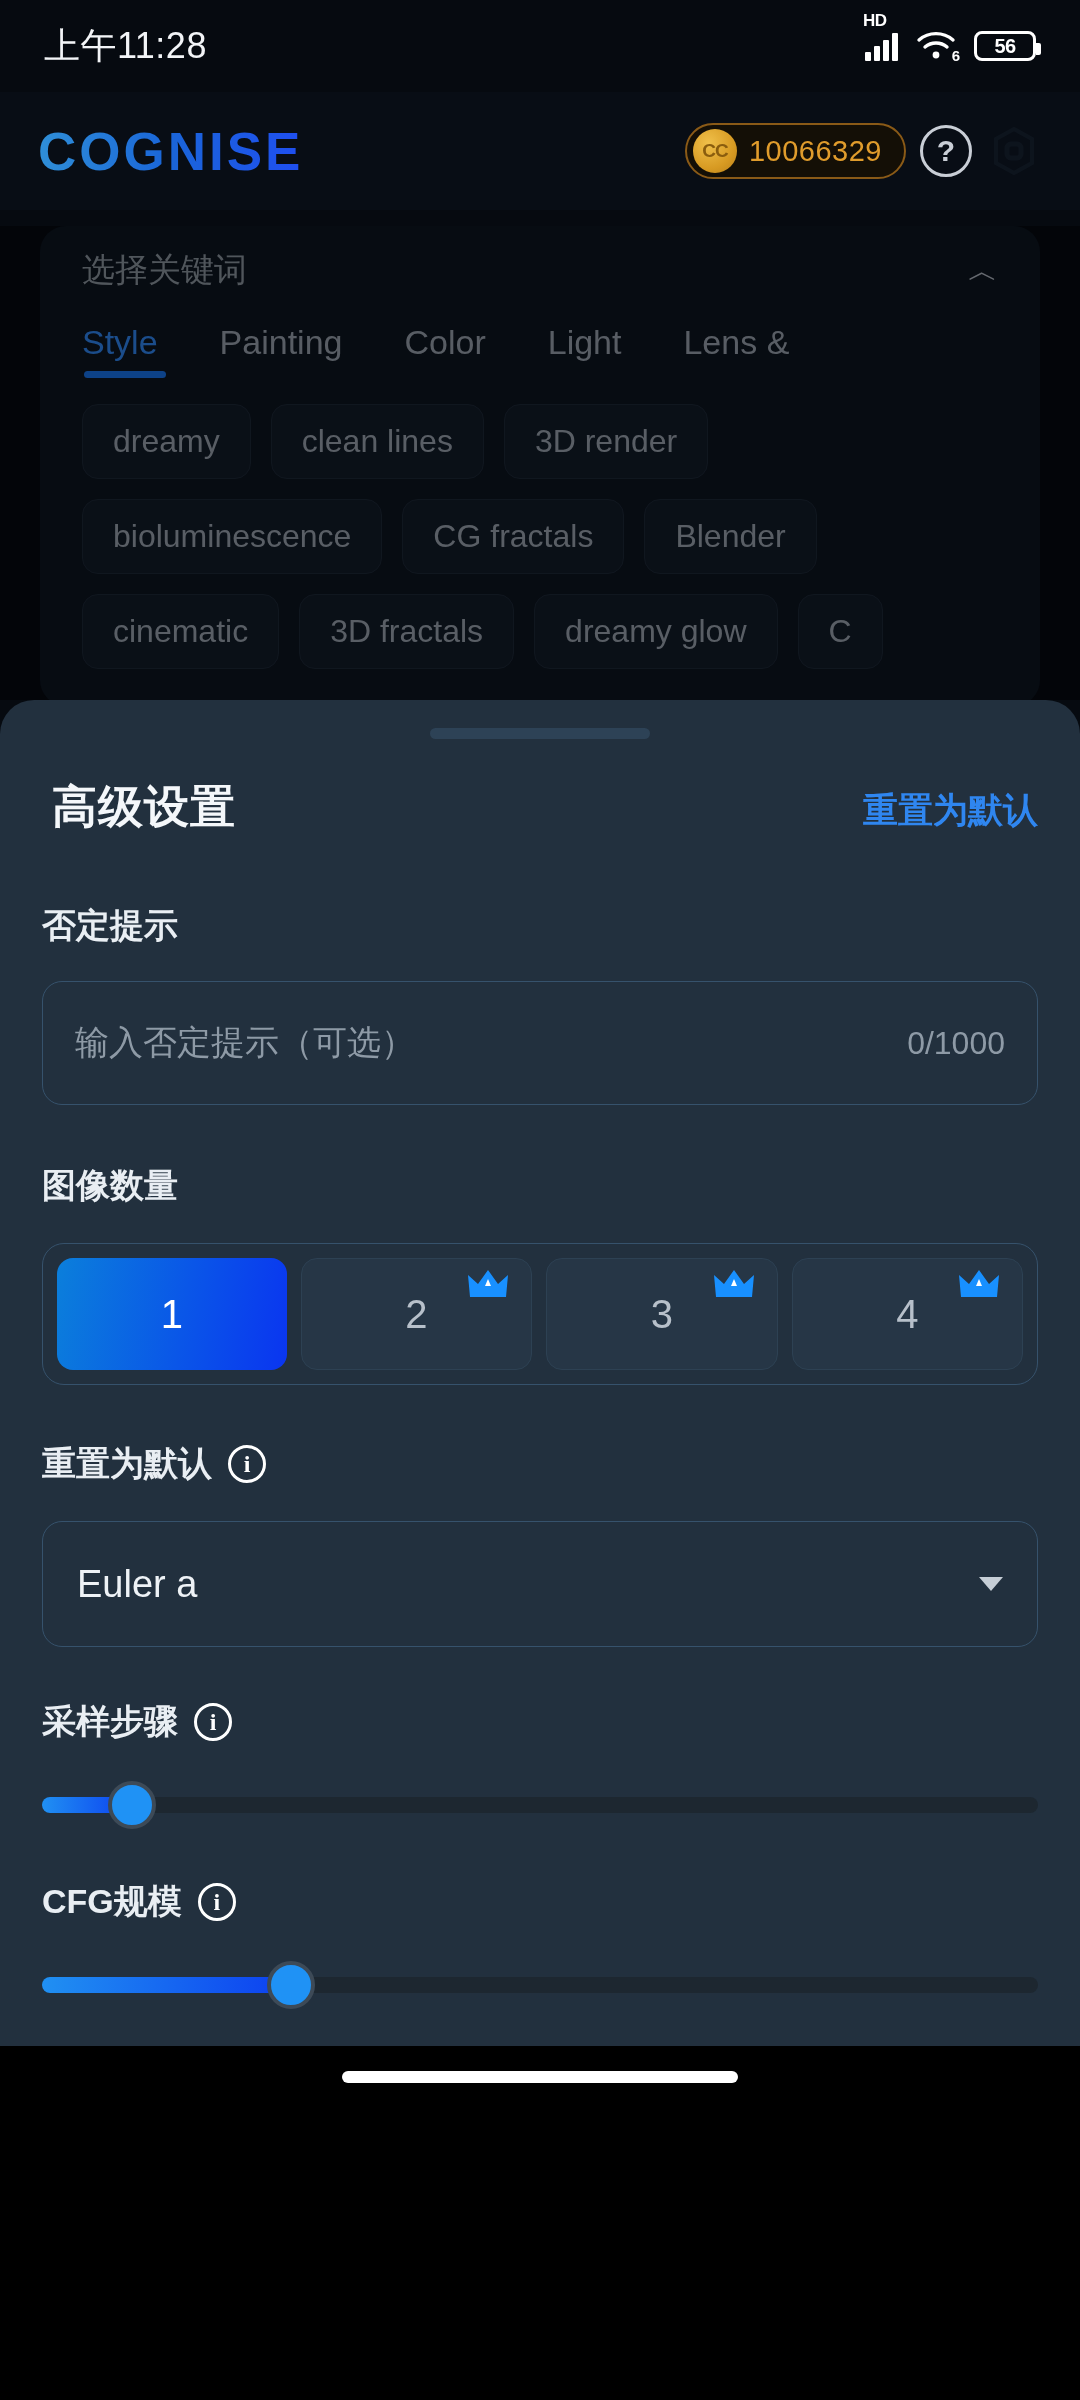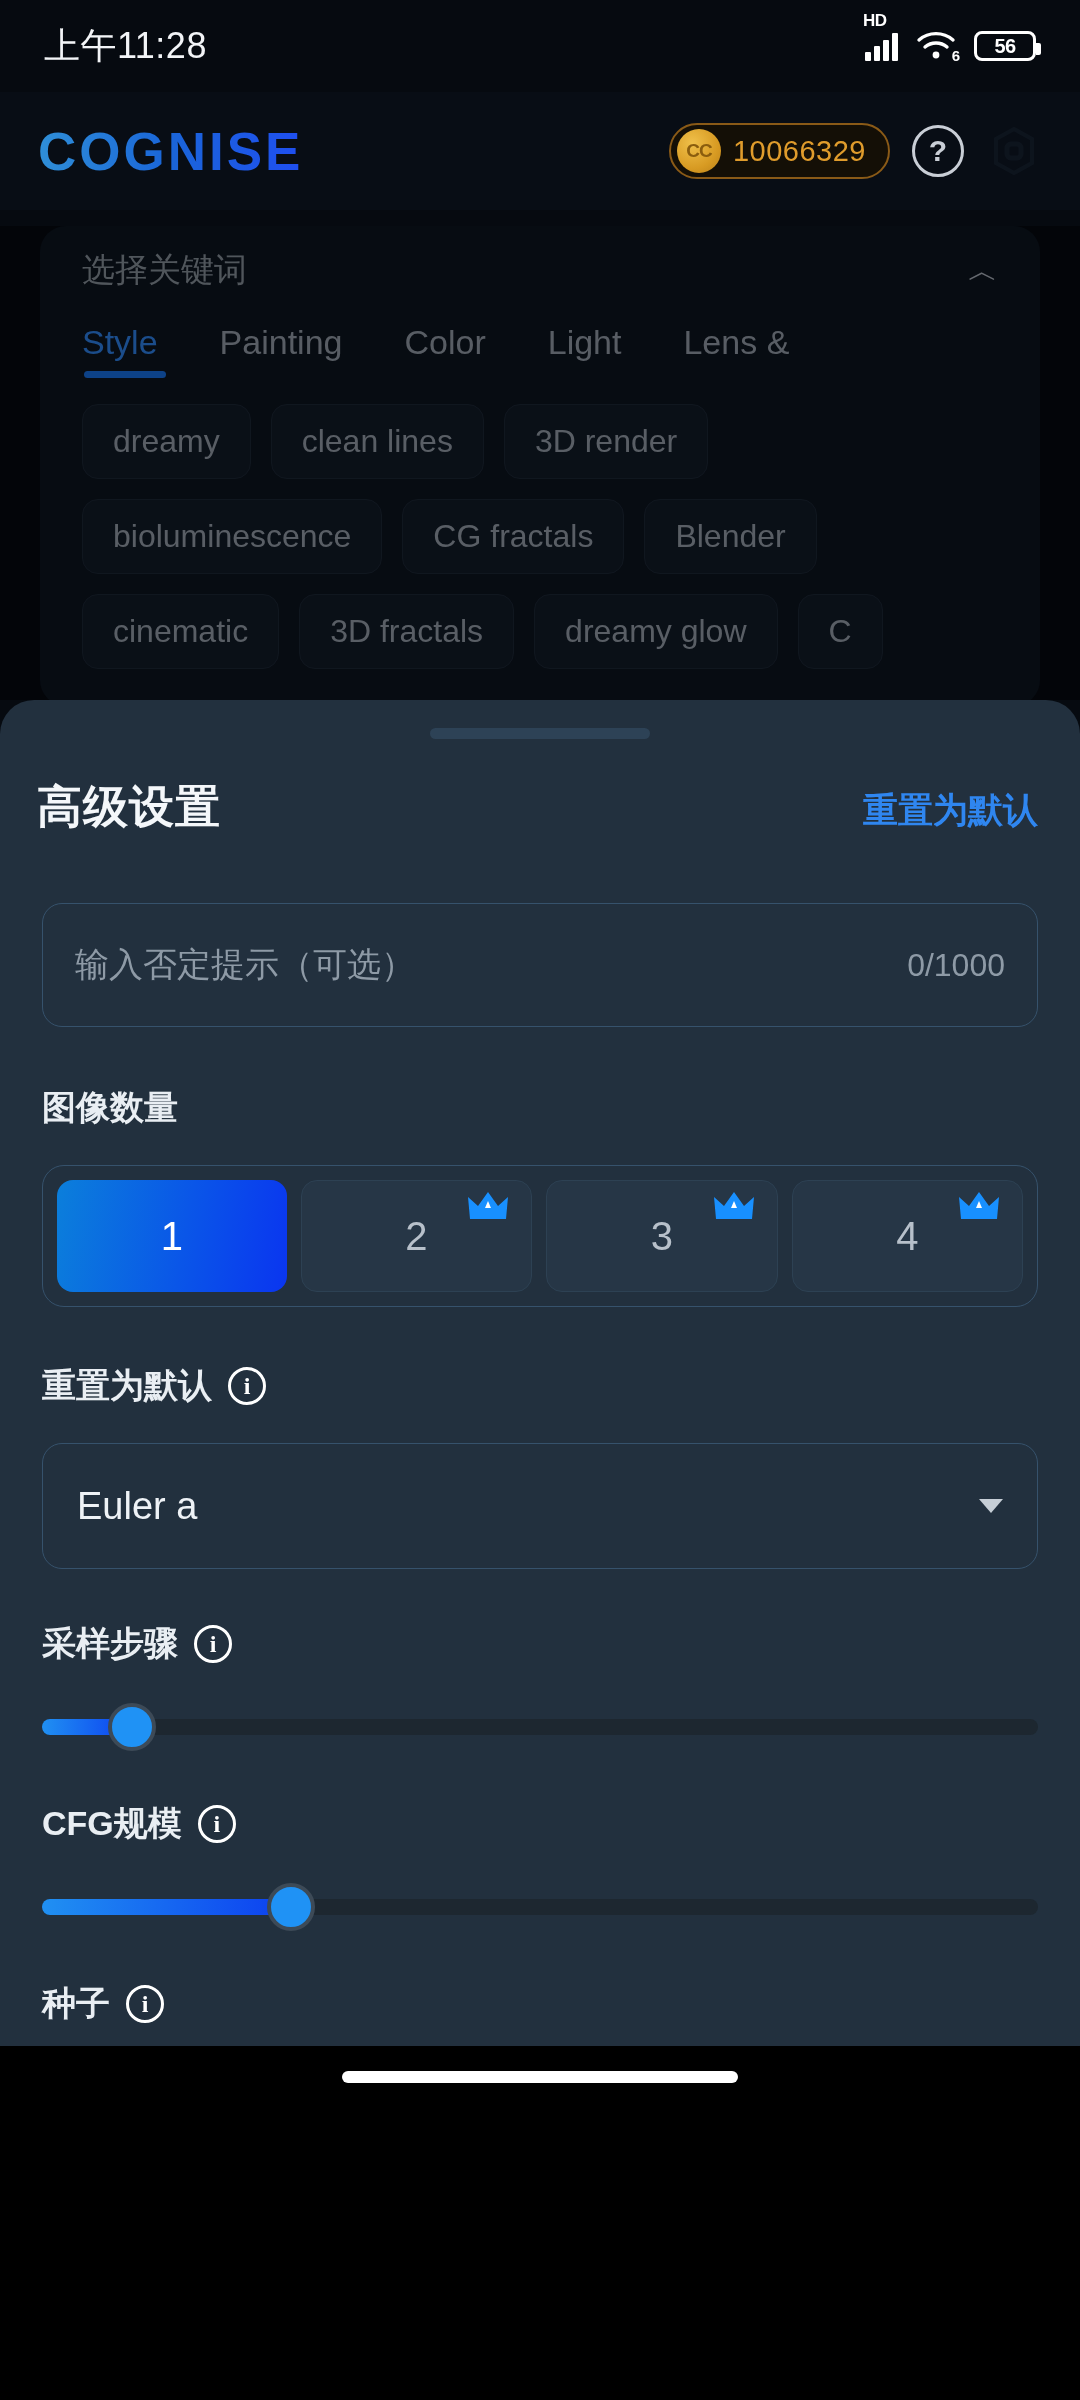--- a/index.html
+++ b/index.html
@@ -38,21 +38,21 @@
   .appheader {
     position:absolute; top:92px; left:0; width:1080px; height:118px;
     display:flex; align-items:center; padding:0 38px; background:#080d15;
   }
   .logo {
     font-size:53px; font-weight:700; letter-spacing:3px;
     background:linear-gradient(90deg,#2f8fd8 0%, #1a66d8 48%, #1f4ef0 100%);
     -webkit-background-clip:text; background-clip:text; color:transparent;
     font-family:"Liberation Sans", sans-serif;
   }
-  .hdr-right { margin-left:auto; display:flex; align-items:center; gap:22px; }
+  .hdr-right { margin-left:auto; display:flex; align-items:center; gap:14px; }
   .coin-pill {
     display:flex; align-items:center; gap:12px;
     height:56px; padding:0 22px 0 6px;
     border:2px solid #8a5a17; border-radius:30px; background:#140f06;
   }
   .coin-circ {
     width:44px; height:44px; border-radius:50%;
     background:radial-gradient(circle at 35% 32%, #f0c04a 0%, #d79a22 62%, #b9801a 100%);
     display:flex; align-items:center; justify-content:center;
     font-size:19px; font-weight:700; color:#8a5d0e; letter-spacing:-1px;
@@ -90,21 +90,21 @@
   .scrim { position:absolute; top:226px; left:0; width:1080px; height:474px; background:rgba(0,0,0,.42); }
 
   
   .sheet {
     position:absolute; left:0; top:700px; width:1080px; height:1638px;
     background:#22303e; border-radius:34px 34px 0 0;
     overflow:hidden;
   }
   .handle { width:220px; height:11px; border-radius:8px; background:#2d4256; margin:28px auto 0 auto; }
   .sheet-head {
-    display:flex; align-items:baseline; padding:38px 42px 0 37px;
+    display:flex; align-items:baseline; padding:38px 42px 0 52px;
   }
   .sheet-title { font-size:45px; font-weight:700; color:#f4f7fa; letter-spacing:1px; }
   .reset-link { margin-left:auto; font-size:35px; font-weight:600; color:#2f86f0; }
 
   .sec-label { font-size:34px; font-weight:700; color:#e9eef3; display:flex; align-items:center; gap:16px; }
   .info-ic {
     width:38px; height:38px; border-radius:50%; border:3px solid #ffffff;
     display:flex; align-items:center; justify-content:center;
     font-size:24px; font-weight:700; color:#ffffff; font-family:"Liberation Serif", serif;
   }
@@ -237,20 +237,23 @@
 
   <div class="sheet">
     <div class="handle"></div>
 
     <div class="sheet-head">
       <div class="sheet-title">高级设置</div>
       <div class="reset-link">重置为默认</div>
     </div>
 
     <div class="block gap-neg">
+      <div class="sec-label">
+        <span>否定提示</span>
+      </div>
       <div class="npt-box">
         <span class="npt-ph">输入否定提示（可选）</span>
         <span class="npt-count">0/1000</span>
       </div>
     </div>
 
     <div class="block" style="margin-top:58px;">
       <div class="sec-label">
         <span>图像数量</span>
       </div>

